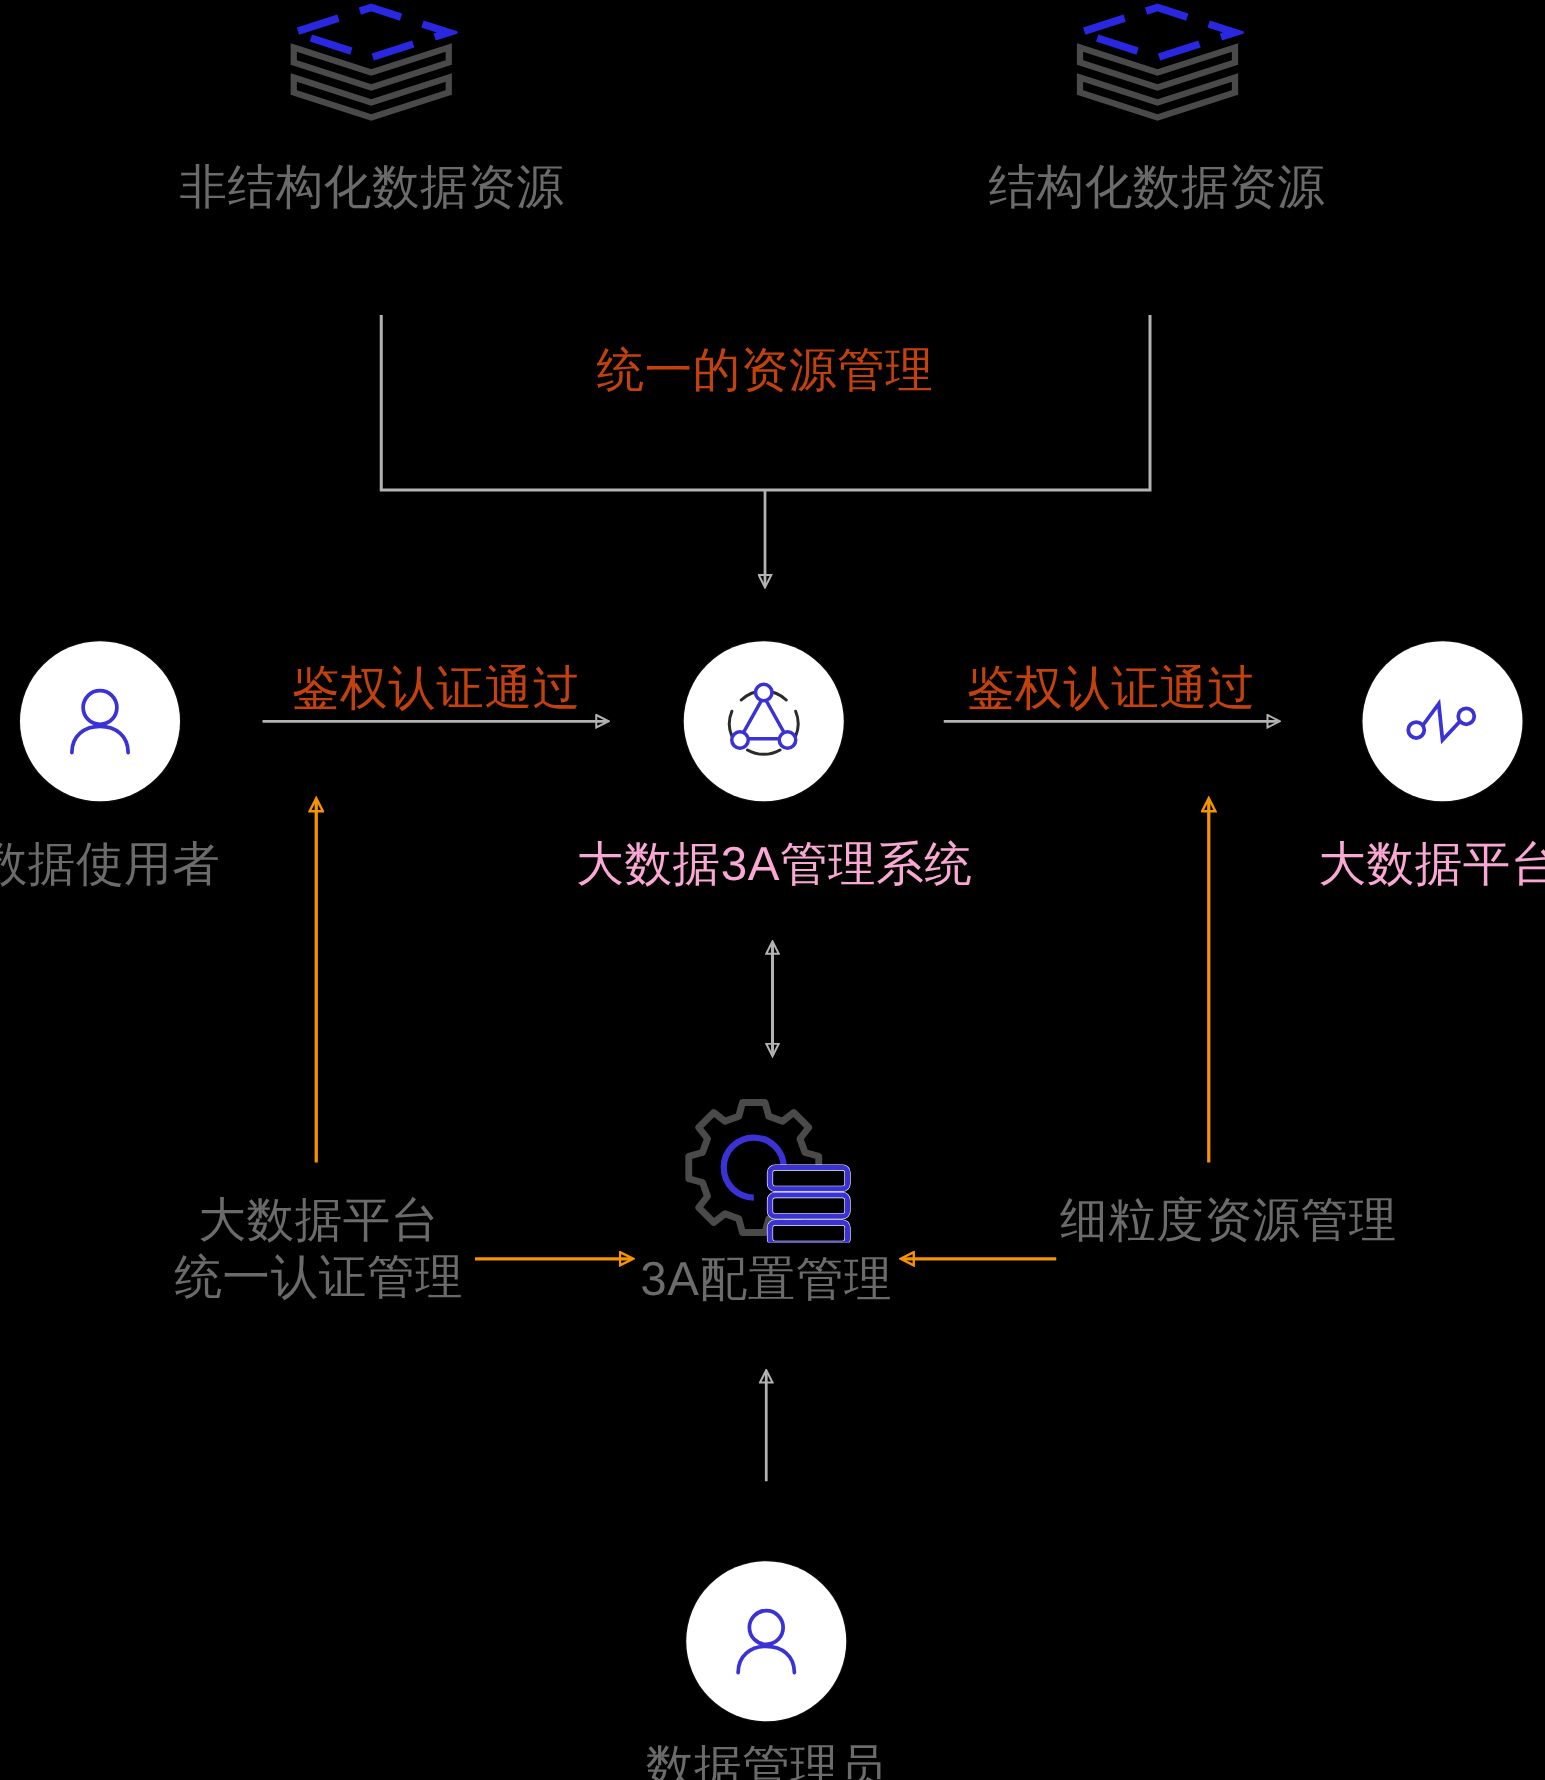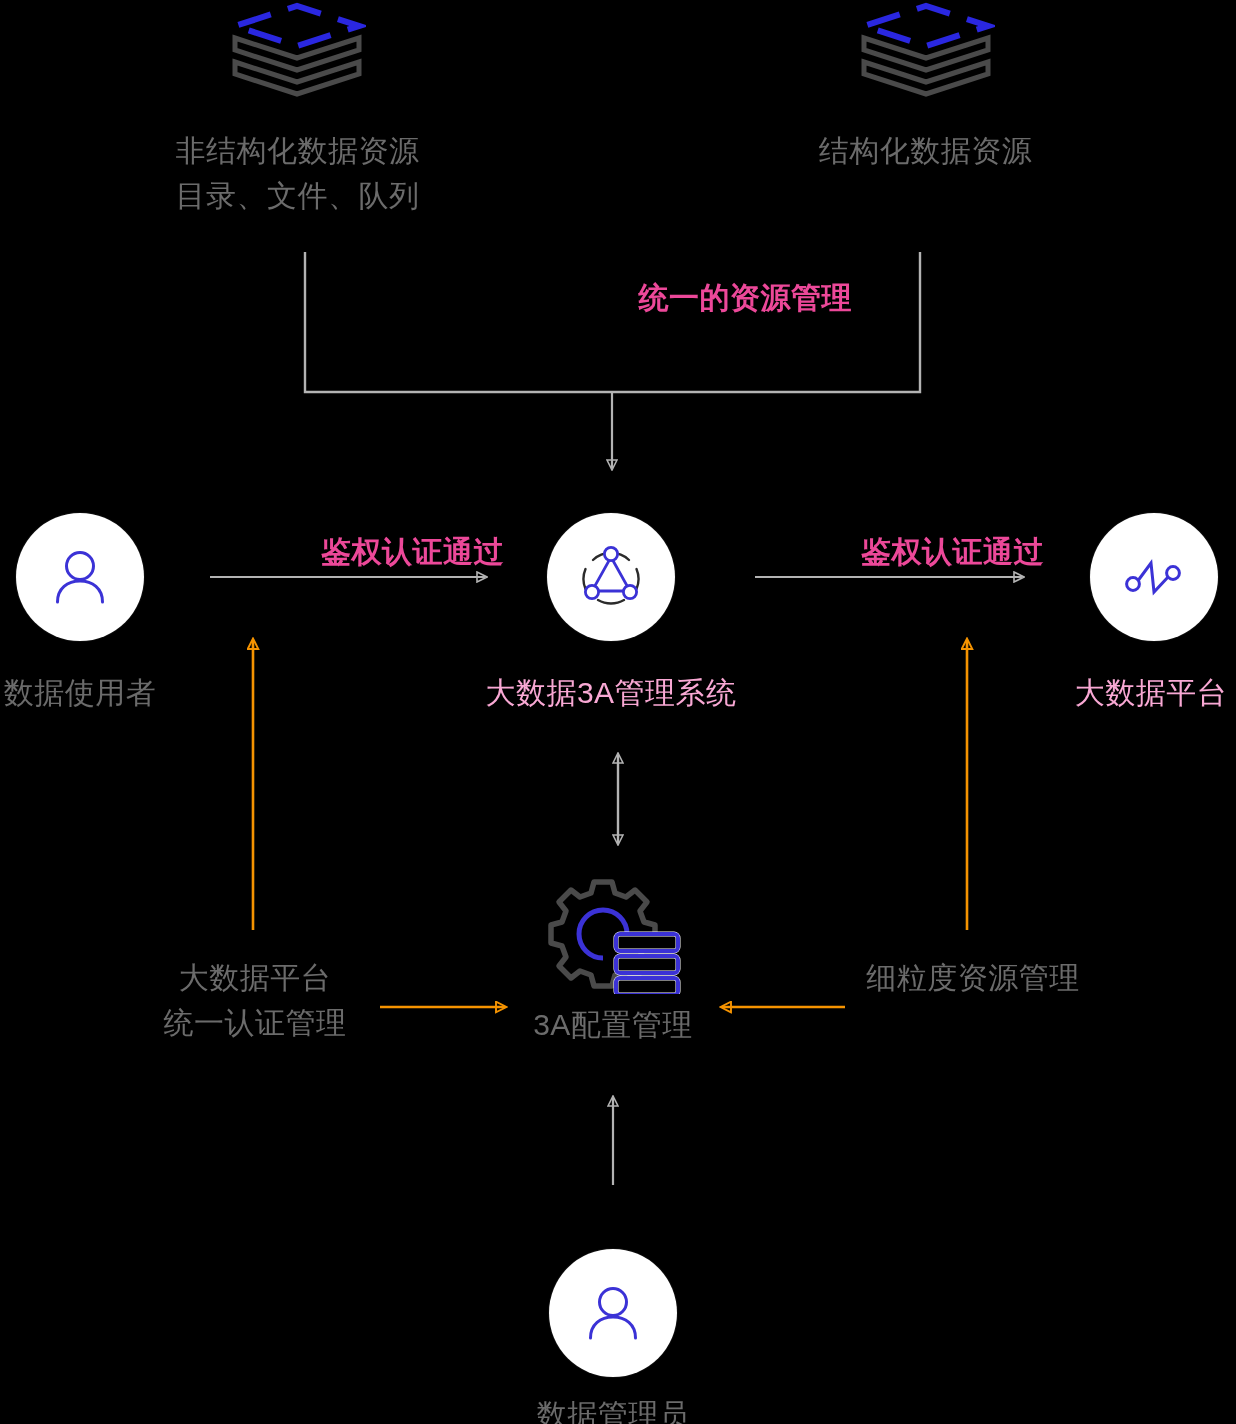--- a/index.html
+++ b/index.html
@@ -17,31 +17,30 @@
     height: 1424px;
     background: #000000;
     overflow: hidden;
   }
   .abs { position: absolute; }
 
   
   .label {
     position: absolute;
     color: #6b6b6b;
-    font-size: 30px;
+    font-size: 38px;
     line-height: 45px;
     text-align: center;
     white-space: nowrap;
     letter-spacing: 0.5px;
   }
   .label.dark { color: #f9a8d4; }
   .label.blue {
-    color: #ec4899;
-    font-weight: bold;
-    text-align: right;
+    color: #c2410c;
+    font-weight: normal;
   }
 
   
   .circle-node {
     position: absolute;
     border-radius: 50%;
     background: #ffffff;
     display: flex;
     align-items: center;
     justify-content: center;
@@ -103,21 +102,20 @@
 
       <path d="M69,4 L131,24 L69,44 L7,24 Z" fill="none" stroke="#2a27e0" stroke-width="6" stroke-linejoin="miter" stroke-dasharray="34 18" stroke-dashoffset="9"></path>
 
       <path d="M7,36 L69,56 L131,36 L131,48 L69,68 L7,48 Z" fill="none" stroke="#4a4a4a" stroke-width="5" stroke-linejoin="miter"></path>
 
       <path d="M7,60 L69,80 L131,60 L131,72 L69,92 L7,72 Z" fill="none" stroke="#4a4a4a" stroke-width="5" stroke-linejoin="miter"></path>
     </svg>
   </div>
   <div class="label" style="left:85px; top:128px; width:425px;">
     <div>非结构化数据资源</div>
-    <div>目录、文件、队列</div>
   </div>
 
   <div class="abs" style="left:857px; top:2px;">
     <svg class="icon-svg" width="138" height="96" viewBox="0 0 138 96">
       <path d="M69,4 L131,24 L69,44 L7,24 Z" fill="none" stroke="#2a27e0" stroke-width="6" stroke-linejoin="miter" stroke-dasharray="34 18" stroke-dashoffset="9"></path>
       <path d="M7,36 L69,56 L131,36 L131,48 L69,68 L7,48 Z" fill="none" stroke="#4a4a4a" stroke-width="5" stroke-linejoin="miter"></path>
       <path d="M7,60 L69,80 L131,60 L131,72 L69,92 L7,72 Z" fill="none" stroke="#4a4a4a" stroke-width="5" stroke-linejoin="miter"></path>
     </svg>
   </div>
   <div class="label" style="left:713px; top:128px; width:425px;">

